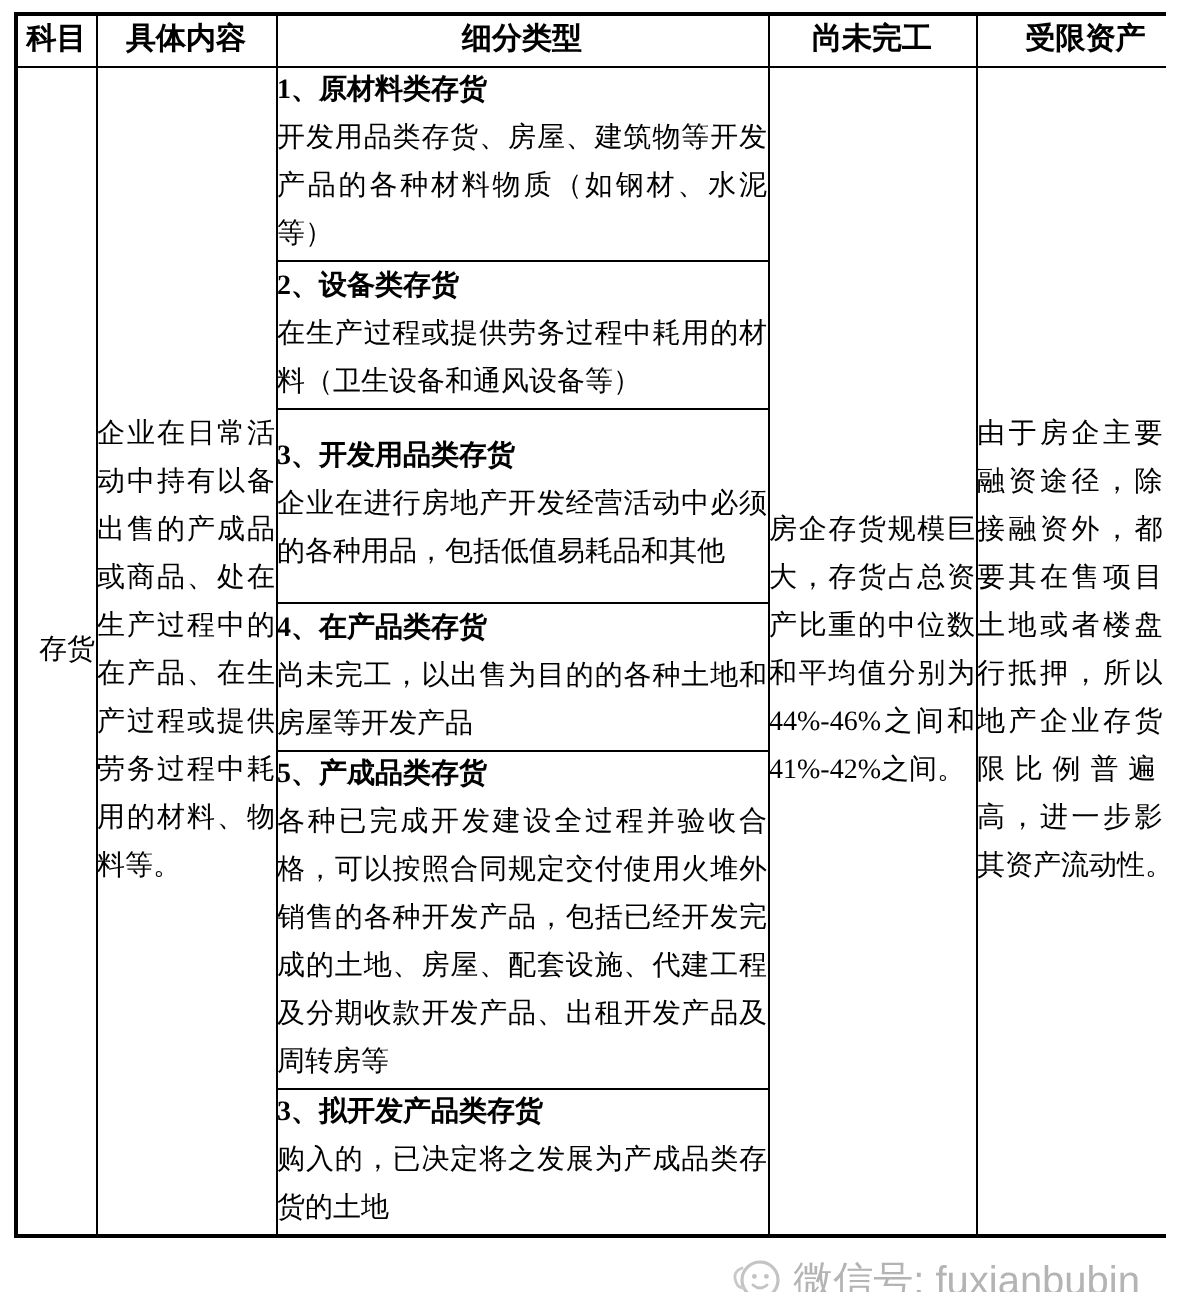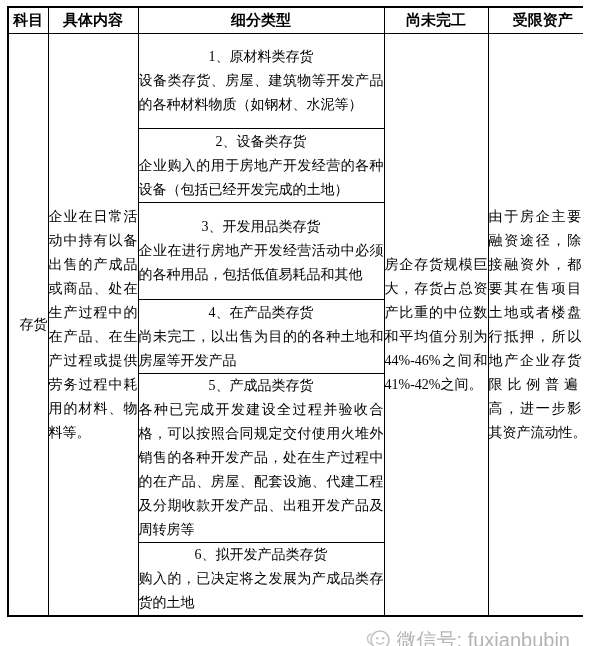--- a/index.html
+++ b/index.html
@@ -52,23 +52,23 @@
     text-justify: inter-ideograph;
   }
   td.content-cell    { padding: 0 6px; }
   td.industry-cell   { padding: 0 5px; }
   td.restricted-cell { padding: 0 7px; }
   td.subtype-cell {
     vertical-align: top;
     padding: 2px 8px 2px 8px;
   }
   .sec-title {
-    font-weight: normal;
+    font-weight: bold;
     line-height: 24px;
-    text-align: center;
+    text-align: left;
   }
   .sec-body {
     line-height: 24px;
     text-align: justify;
     text-justify: inter-ideograph;
   }
   tr.r1 { height: 95px; }
   tr.r2 { height: 74px; }
   tr.r3 { height: 97px; }
   tr.r4 { height: 74px; }
@@ -109,52 +109,52 @@
       <th>具体内容</th>
       <th>细分类型</th>
       <th>尚未完工</th>
       <th>受限资产</th>
     </tr>
     <tr class="r1">
       <td class="subject-cell" rowspan="6">存货</td>
       <td class="content-cell" rowspan="6">企业在日常活动中持有以备出售的产成品或商品、处在生产过程中的在产品、在生产过程或提供劳务过程中耗用的材料、物料等。</td>
       <td class="subtype-cell">
         <div class="sec-title">1、原材料类存货</div>
-        <div class="sec-body">设备类存货、房屋、建筑物等开发产品的各种材料物质（如钢材、水泥等）</div>
+        <div class="sec-body">开发用品类存货、房屋、建筑物等开发产品的各种材料物质（如钢材、水泥等）</div>
       </td>
       <td class="industry-cell" rowspan="6">房企存货规模巨大，存货占总资产比重的中位数和平均值分别为44%-46%之间和41%-42%之间。</td>
       <td class="restricted-cell" rowspan="6">由于房企主要的融资途径，除直接融资外，都需要其在售项目的土地或者楼盘进行抵押，所以房地产企业存货受限比例普遍较高，进一步影响其资产流动性。</td>
     </tr>
     <tr class="r2">
       <td class="subtype-cell">
         <div class="sec-title">2、设备类存货</div>
-        <div class="sec-body">企业购入的用于房地产开发经营的各种设备（包括已经开发完成的土地）</div>
+        <div class="sec-body">在生产过程或提供劳务过程中耗用的材料（卫生设备和通风设备等）</div>
       </td>
     </tr>
     <tr class="r3">
       <td class="subtype-cell">
         <div class="sec-title">3、开发用品类存货</div>
         <div class="sec-body">企业在进行房地产开发经营活动中必须的各种用品，包括低值易耗品和其他</div>
       </td>
     </tr>
     <tr class="r4">
       <td class="subtype-cell">
         <div class="sec-title">4、在产品类存货</div>
         <div class="sec-body">尚未完工，以出售为目的的各种土地和房屋等开发产品</div>
       </td>
     </tr>
     <tr class="r5">
       <td class="subtype-cell">
         <div class="sec-title">5、产成品类存货</div>
-        <div class="sec-body">各种已完成开发建设全过程并验收合格，可以按照合同规定交付使用火堆外销售的各种开发产品，处在生产过程中的在产品、房屋、配套设施、代建工程及分期收款开发产品、出租开发产品及周转房等</div>
+        <div class="sec-body">各种已完成开发建设全过程并验收合格，可以按照合同规定交付使用火堆外销售的各种开发产品，包括已经开发完成的土地、房屋、配套设施、代建工程及分期收款开发产品、出租开发产品及周转房等</div>
       </td>
     </tr>
     <tr class="r6">
       <td class="subtype-cell">
-        <div class="sec-title">6、拟开发产品类存货</div>
+        <div class="sec-title">3、拟开发产品类存货</div>
         <div class="sec-body">购入的，已决定将之发展为产成品类存货的土地</div>
       </td>
     </tr>
   </tbody>
     </table>
 
   <div class="watermark">
     <span>
       <svg width="28" height="22" viewBox="0 0 28 22">
         <circle cx="16" cy="11" r="9" fill="none" stroke="#c3c3c3" stroke-width="1.6"></circle>

